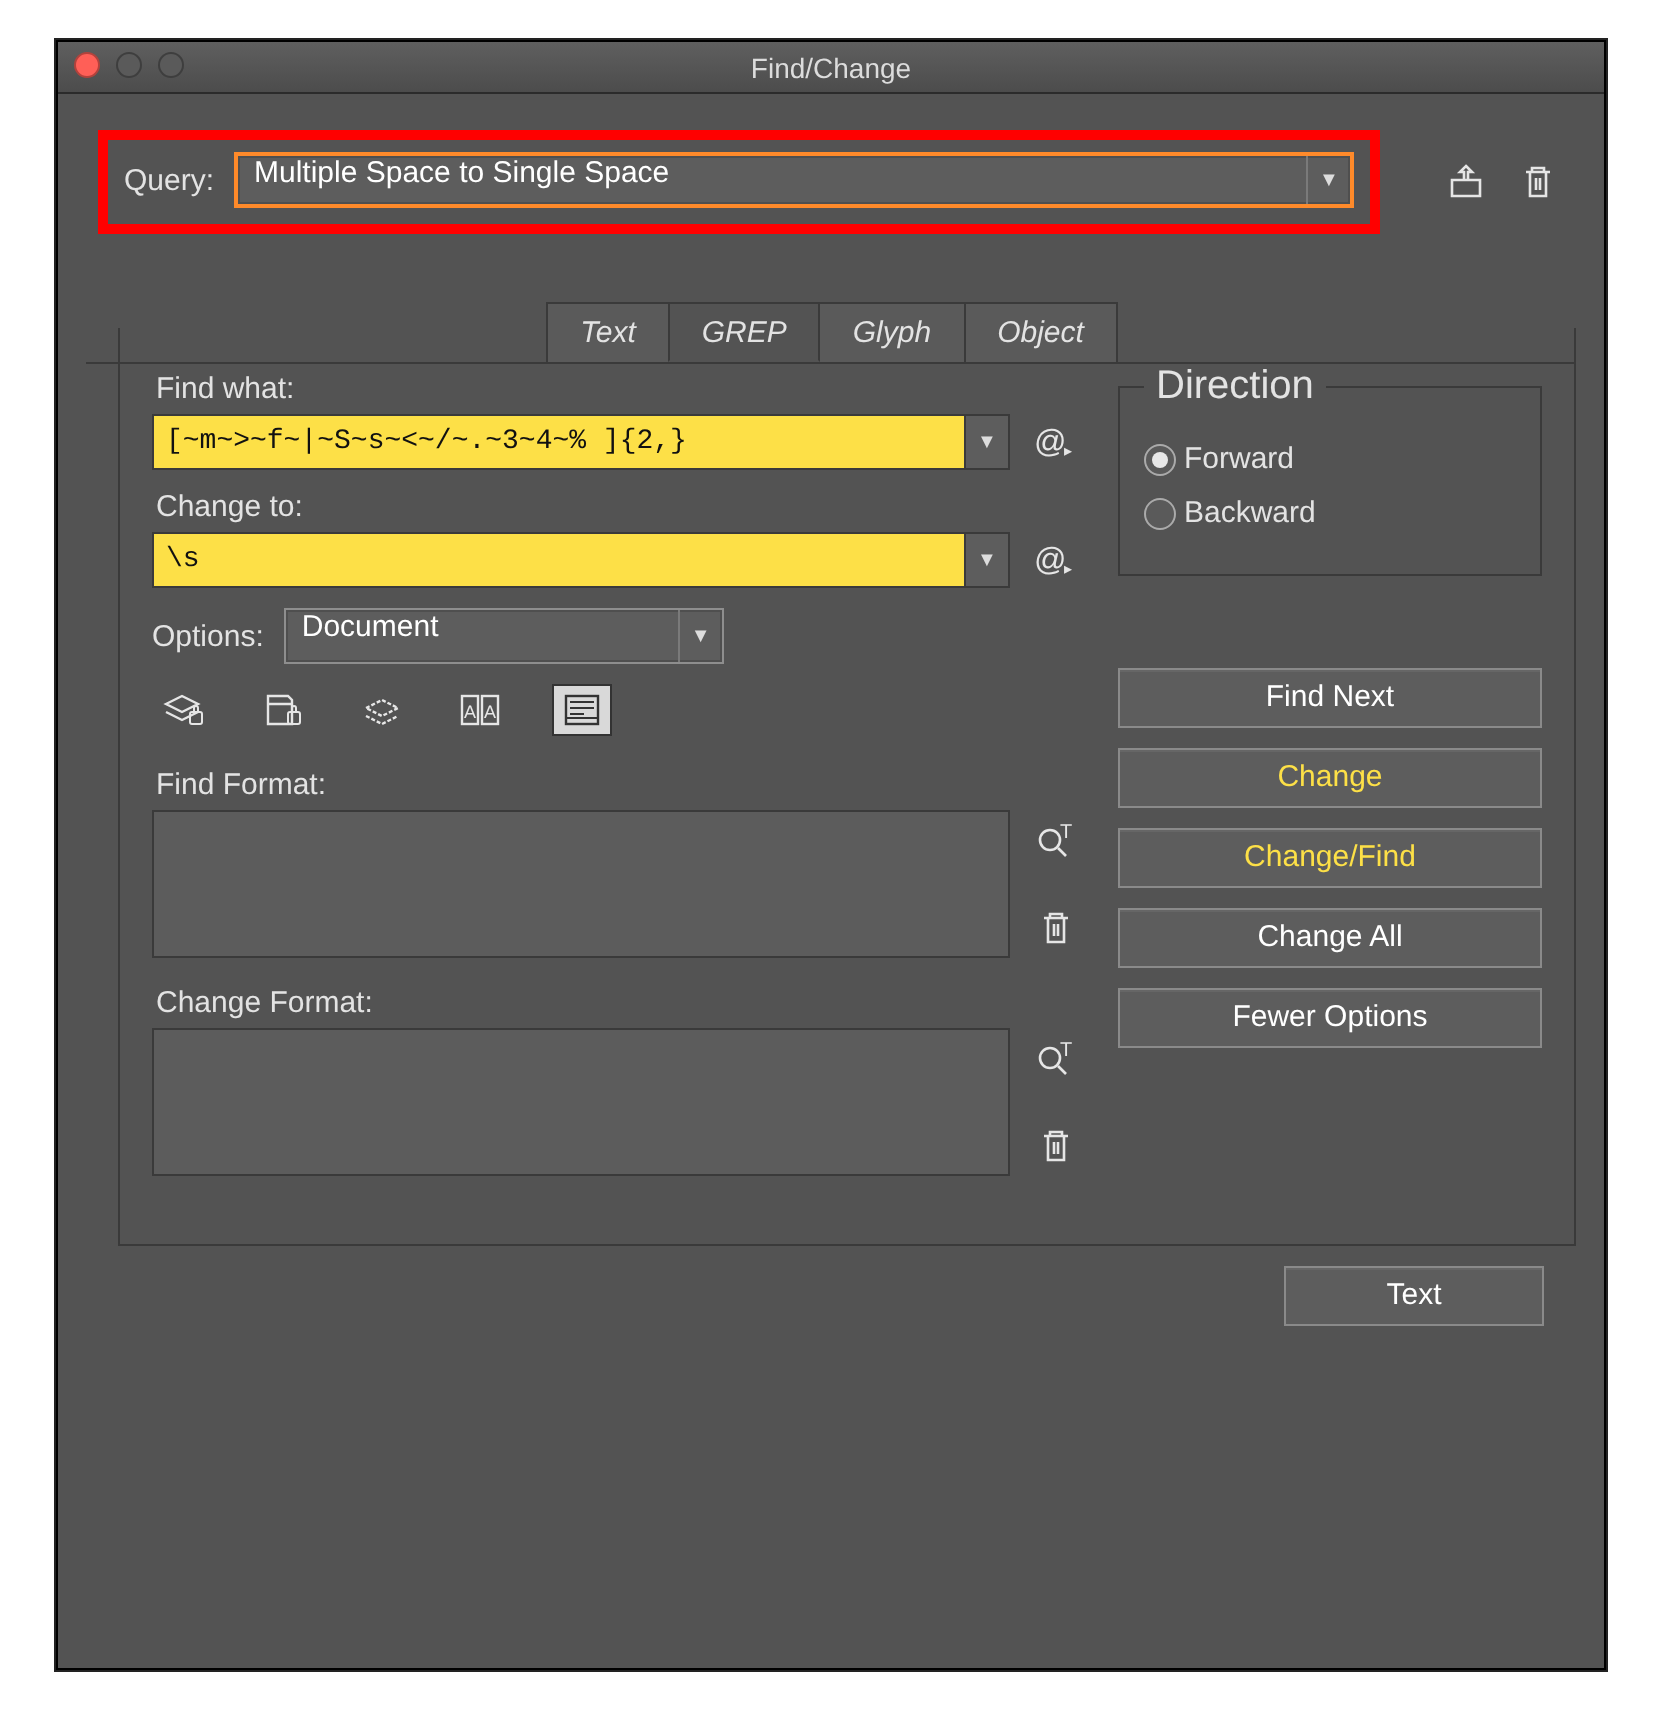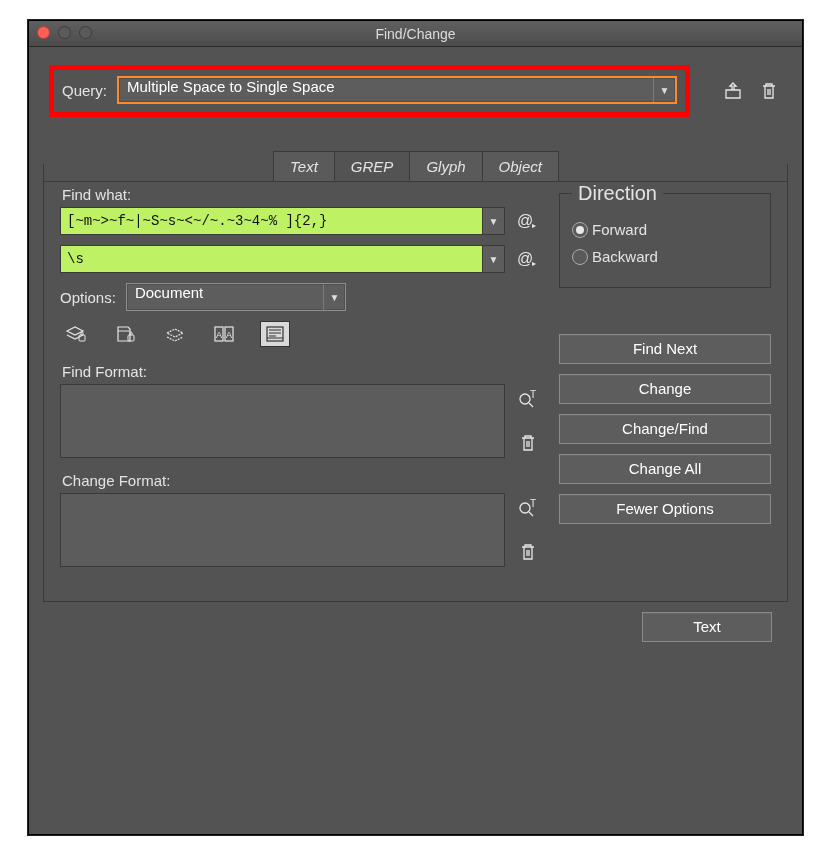--- a/index.html
+++ b/index.html
@@ -49,31 +49,31 @@
     border-bottom: 1px solid #3a3a3a; position: relative; top: 18px; font-style: italic;
   }
   .tab {
     padding: 6px 16px 5px 16px; font-size: 15px; color: #e3e3e3;
     background: #5a5a5a; border: 1px solid #3a3a3a; border-bottom: none; margin-right: -1px;
   }
   .tab.active { background: #535353; border-bottom: 1px solid #535353; position: relative; z-index: 2; }
 
   .panel {
     border: 1px solid #3a3a3a; border-top: none; padding: 18px 16px 20px 16px;
-    display: flex; gap: 18px;
+    display: flex; gap: 18px; margin-left: 16px;
   }
   .col-left { flex: 1; min-width: 0; }
   .col-right { width: 212px; }
 
   .field-label { margin: 4px 0 4px 2px; display: block; }
 
   .row { display: flex; align-items: center; gap: 10px; margin-bottom: 10px; }
 
   .textcombobox {
-    flex: 1; display: flex; height: 28px; background: #bef264; border: 1px solid #3a3a3a;
+    flex: 1; display: flex; height: 28px; background: #fde047; border: 1px solid #3a3a3a;
     color: #111; font-size: 15px;
   }
   .textcombobox .inp { flex: 1; padding: 0 6px; line-height: 26px; overflow: hidden; white-space: nowrap; font-family: "Courier New", monospace; font-size: 14px; }
   .textcombobox .arrow {
     width: 22px; background: #5d5d5d; border-left: 1px solid #3a3a3a;
     display: flex; align-items: center; justify-content: center; color: #ddd; font-size: 10px;
   }
 
   .search-row { display: flex; align-items: center; gap: 10px; margin: 6px 0 10px 0; }
 
@@ -100,21 +100,21 @@
     width: 16px; height: 16px; border-radius: 50%; border: 1px solid #aaa; background: #5a5a5a;
     display: flex; align-items: center; justify-content: center;
   }
   .radio.sel::after { content: ""; width: 8px; height: 8px; border-radius: 50%; background: #e8e8e8; }
 
   .btn {
     height: 30px; width: 100%; background: #5d5d5d; border: 1px solid #8a8a8a;
     color: #fff; font-size: 15px; text-align: center; line-height: 28px; margin-bottom: 10px;
     box-shadow: inset 0 1px 0 rgba(255,255,255,.06);
   }
-  .btn.disabled { color: #ffffff; }
+  .btn.disabled { color: #fde047; }
 
   .done-row { display: flex; justify-content: flex-end; padding: 10px 16px 0 0; }
   .done-row .btn { width: 130px; }
 
   svg { display: block; }
 </style>
 </head>
 <body>
 
 <div class="window">
@@ -168,20 +168,21 @@
             <div class="arrow">▼</div>
           </div>
           <div class="iconbtn">
             <svg width="22" height="18" viewBox="0 0 22 18">
                 <text x="0" y="14" font-size="16" fill="#e6e6e6">@</text>
                 <text x="15" y="16" font-size="8" fill="#e6e6e6">▸</text>
               </svg>
           </div>
         </div>
 
+        <span class="field-label">Change to:</span>
         <div class="row">
           <div class="textcombobox">
             <div class="inp">\s</div>
             <div class="arrow">▼</div>
           </div>
           <div class="iconbtn">
             <svg width="22" height="18" viewBox="0 0 22 18">
                 <text x="0" y="14" font-size="16" fill="#e6e6e6">@</text>
                 <text x="15" y="16" font-size="8" fill="#e6e6e6">▸</text>
               </svg>

